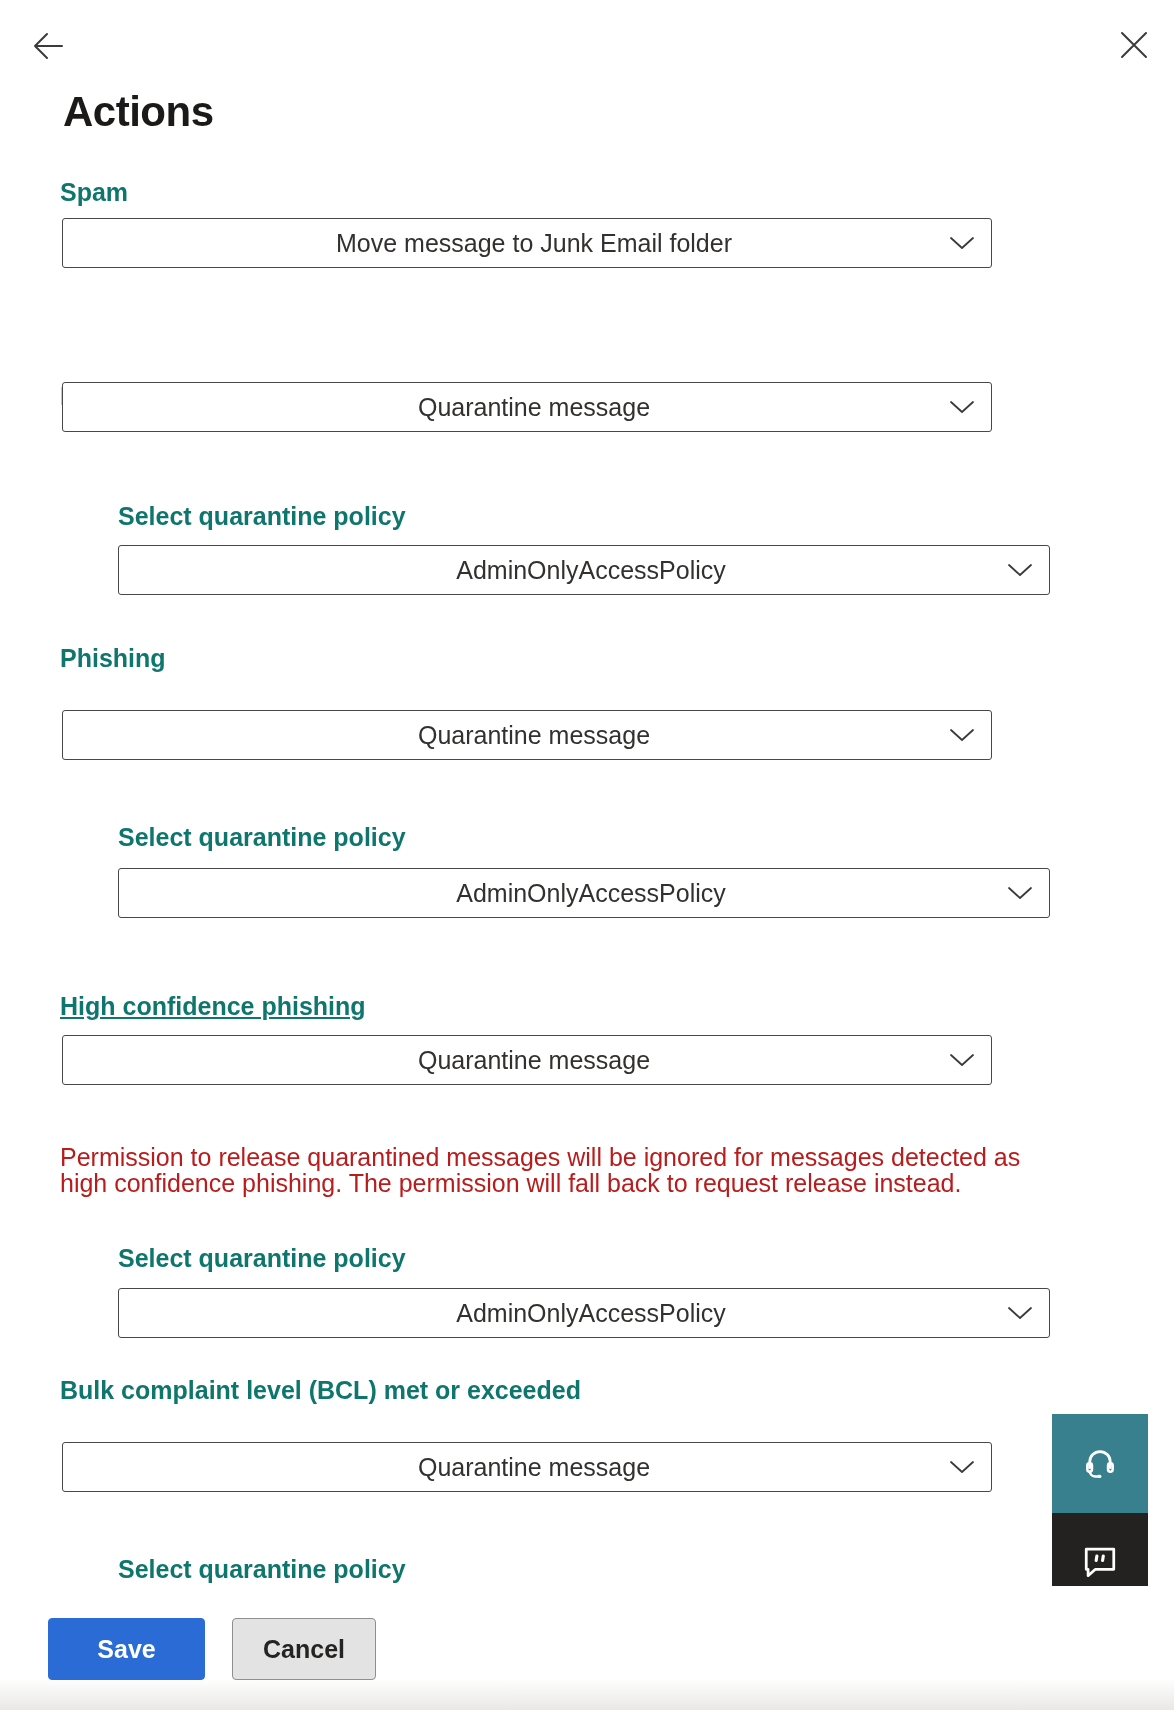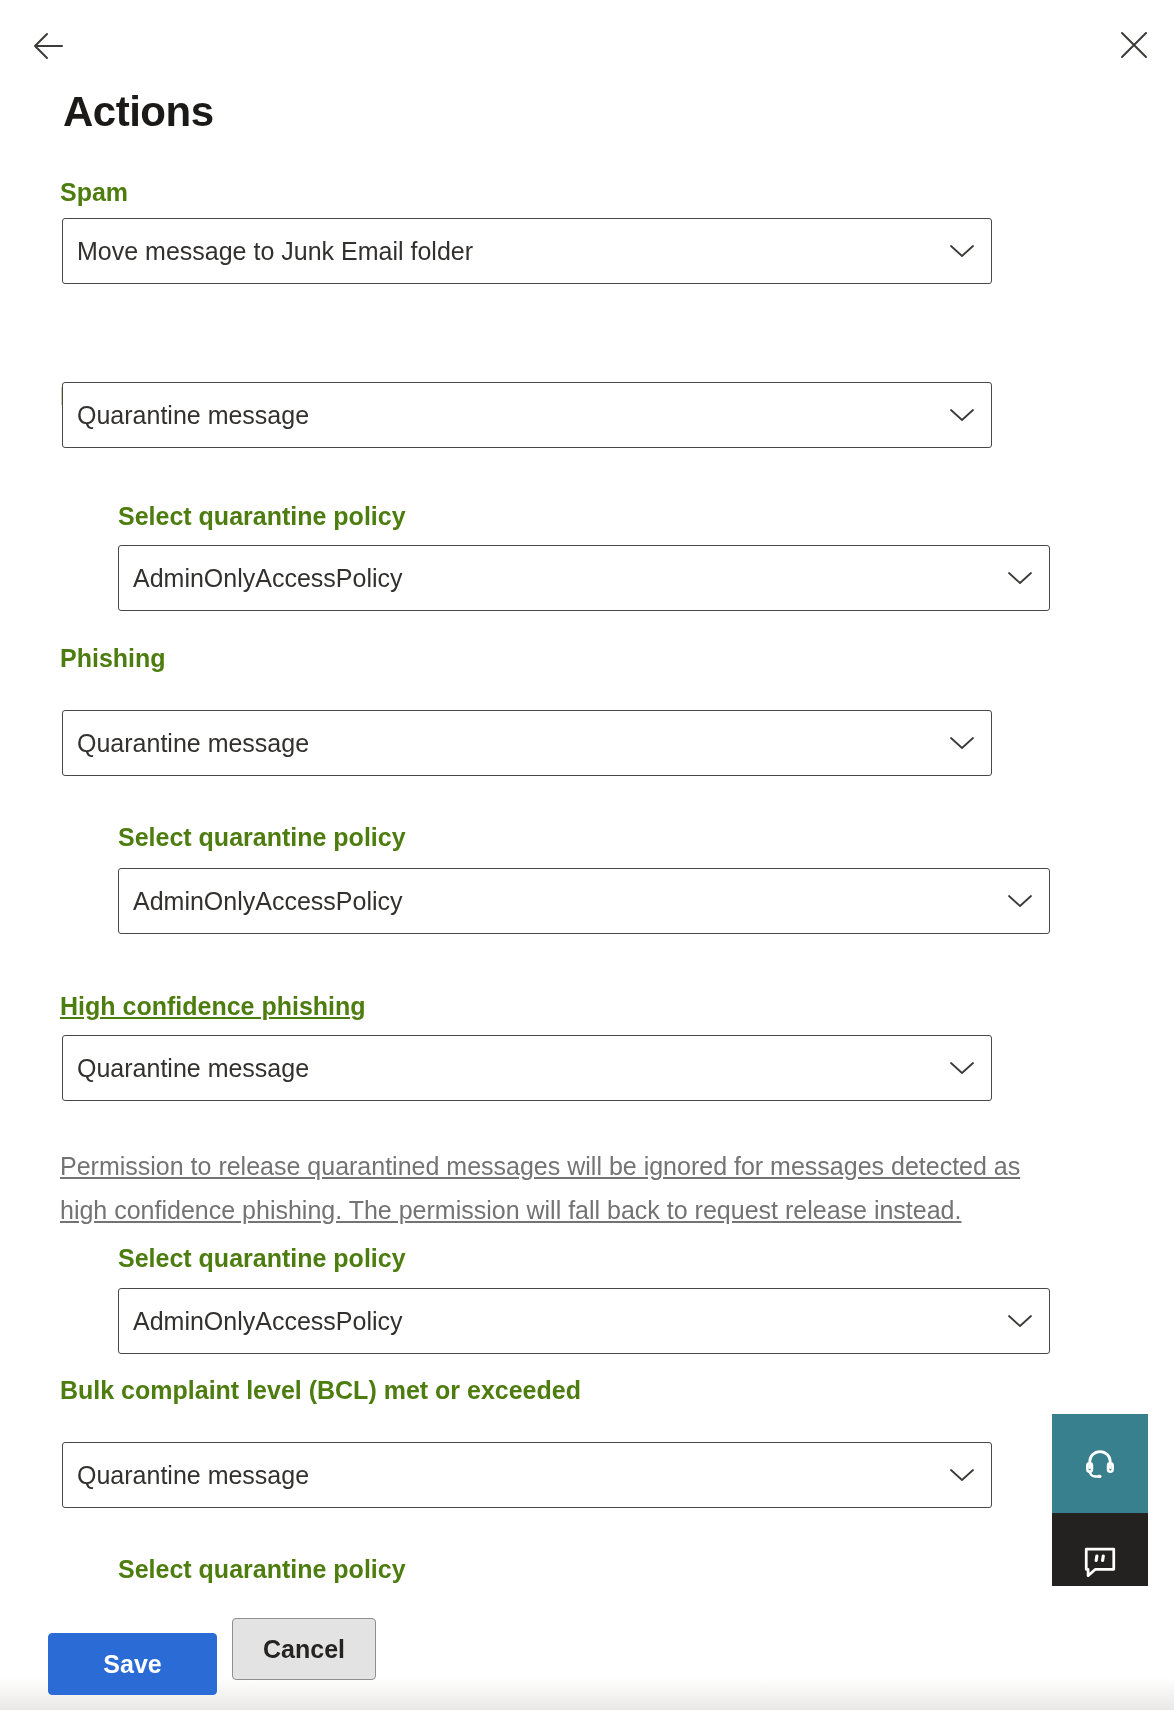--- a/index.html
+++ b/index.html
@@ -17,65 +17,66 @@
     background:none;border:none;padding:0;margin:0;cursor:pointer;
     display:flex;align-items:center;justify-content:center;
   }
   .page-title{
     position:absolute;left:63px;top:88px;
     font-size:42px;font-weight:700;color:#1b1a19;
     letter-spacing:-0.5px;
   }
   .field-label{
     position:absolute;left:60px;
-    font-size:25px;font-weight:600;color:#4d7c0f;
+    font-size:25px;font-weight:600;color:#0f766e;
     white-space:nowrap;line-height:32px;
   }
   .field-label.indent{left:118px;}
   .combo{
     position:absolute;
-    height:66px;
+    height:50px;
     border:1.5px solid #4a4846;
     border-radius:3px;
     background:#fff;
     box-sizing:border-box;
     display:flex;align-items:center;
     cursor:pointer;
+    justify-content:center;
   }
   .combo-main{left:62px;width:930px;}
   .combo-indent{left:118px;width:932px;}
   .combo-text{
     padding-left:14px;
     font-size:25px;color:#33312f;
     white-space:nowrap;overflow:hidden;
   }
   .chevron{
     position:absolute;right:16px;top:50%;
     width:26px;height:16px;margin-top:-8px;
     display:block;
   }
   .note{
     position:absolute;left:60px;top:1144px;width:1012px;
-    font-size:25px;line-height:44px;color:#737373;text-decoration:underline;
+    font-size:25px;line-height:26px;color:#b91c1c;
   }
   .footer{
     position:absolute;left:0;top:1586px;width:1174px;height:124px;
     background:linear-gradient(180deg,#ffffff 0%,#ffffff 74%,#f2f1f0 90%,#e9e8e7 100%);
   }
   .btn{
     position:absolute;top:32px;height:62px;
     border-radius:4px;
     font-family:"Liberation Sans", sans-serif;
     font-size:25px;font-weight:600;
     display:flex;align-items:center;justify-content:center;
     cursor:pointer;box-sizing:border-box;
   }
   .btn-save{
-    left:48px;width:169px;
-    background:#2b6bd6;border:1px solid #2b6bd6;color:#ffffff;margin-top:15px;
+    left:48px;width:157px;
+    background:#2b6bd6;border:1px solid #2b6bd6;color:#ffffff;
   }
   .btn-cancel{
     left:232px;width:144px;
     background:#e3e3e3;border:1.5px solid #8f8f8f;color:#252423;
   }
   .float-btn{
     position:absolute;left:1052px;width:96px;
     border:none;padding:0;margin:0;cursor:pointer;
     display:flex;align-items:center;justify-content:center;
   }

